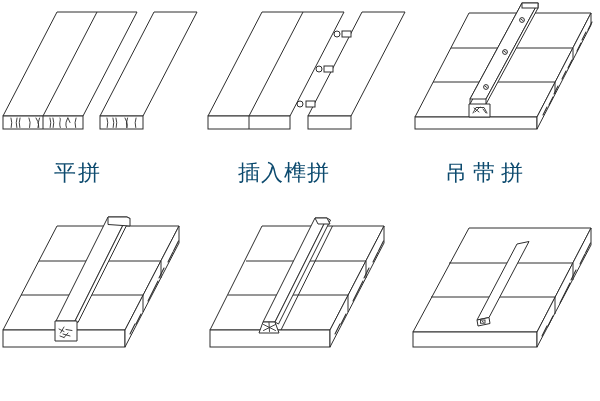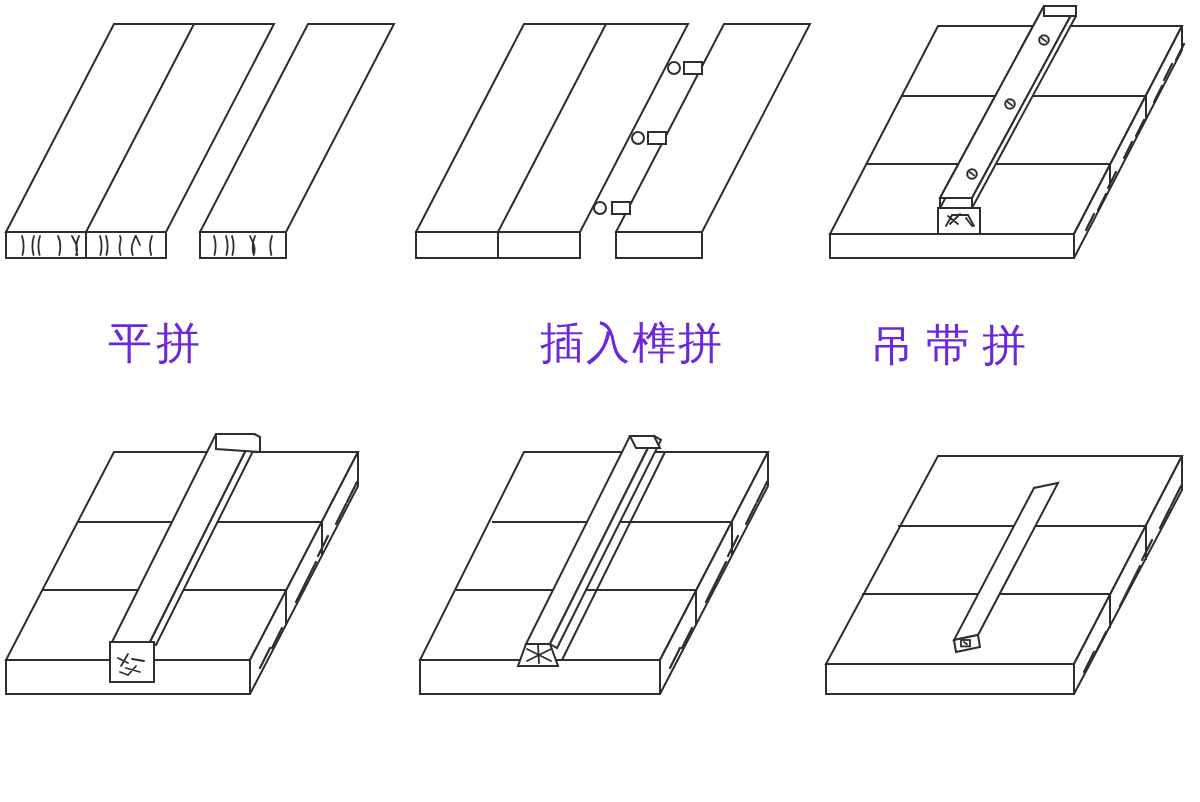--- a/index.html
+++ b/index.html
@@ -8,25 +8,25 @@
     overflow:hidden;font-family:"DejaVu Serif","Liberation Serif",serif;
   }
   svg{position:absolute;left:0;top:0;}
   svg path, svg polygon, svg rect, svg circle, svg line{
     stroke:#2e2e2e;stroke-width:1;fill:none;
   }
   .face{fill:#ffffff;}
   .grain{stroke-width:0.9;stroke-linecap:round;}
   .hatch{stroke-width:1.1;stroke-linecap:round;}
   .lbl{
-    position:absolute;height:24px;line-height:24px;font-size:22px;color:#6d28d9;
+    position:absolute;height:24px;line-height:24px;font-size:22px;color:#0c4a6e;
     transform:translateX(-50%);white-space:nowrap;font-weight:500;
   }
   .ls1{letter-spacing:2px;}
-  .ls2{letter-spacing:1px;margin-left:32px;}
+  .ls2{letter-spacing:1px;}
   .ls3{letter-spacing:6px;}
 </style>
 </head>
 <body>
 
 <div class="canvas">
 
 <svg width="600" height="401" viewBox="0 0 600 401">
 
   <g>
@@ -163,15 +163,15 @@
       <polygon class="face" points="477,320 489,317.5 490,323.5 478,326"></polygon>
       <rect class="grain" x="480.5" y="320" width="4.5" height="3.2"></rect>
       <path class="grain" d="M482,321 l1.5,1.2"></path>
     </g>
   </g>
 
 </svg>
 
 <div class="lbl ls1" style="left:78px;top:161px;">平拼</div>
 <div class="lbl ls2" style="left:284px;top:161px;">插入榫拼</div>
-<div class="lbl ls3" style="left:477px;top:161px;font-family:Liberation Serif, serif;">吊带拼</div>
+<div class="lbl ls3" style="left:487px;top:161px;">吊带拼</div>
 
 </div>
 
 </body></html>

